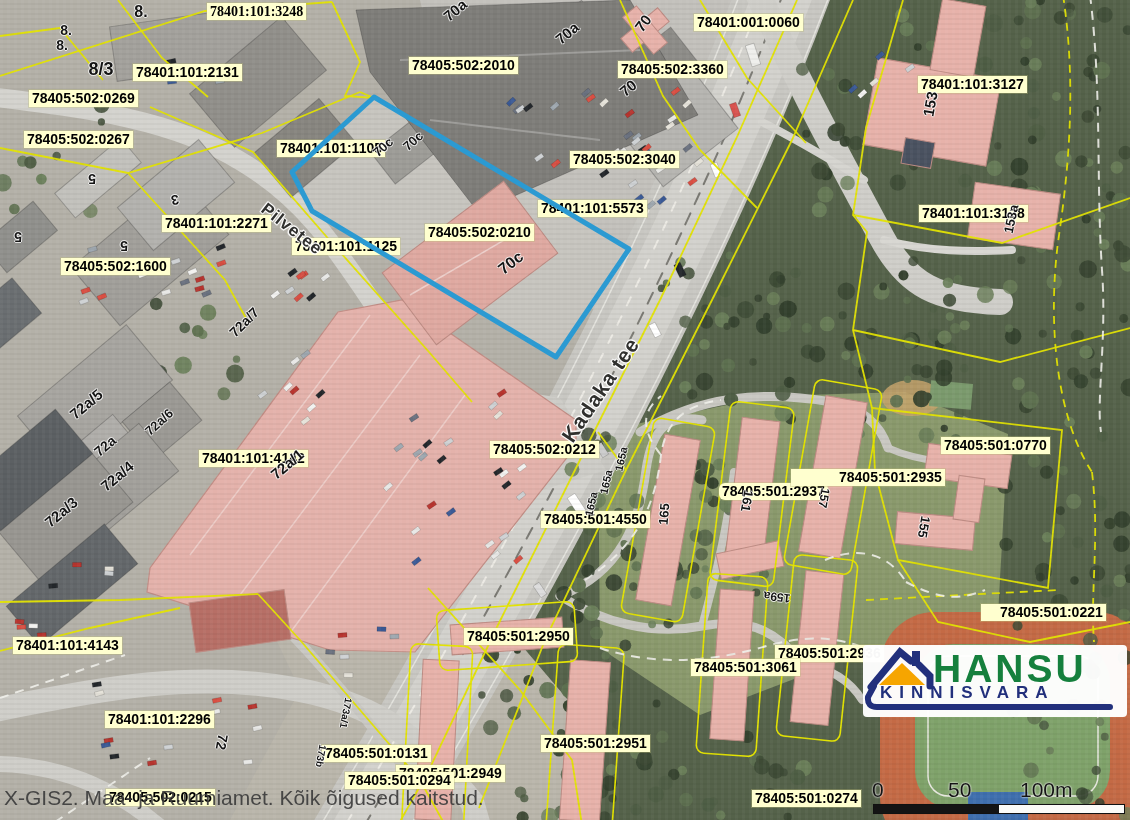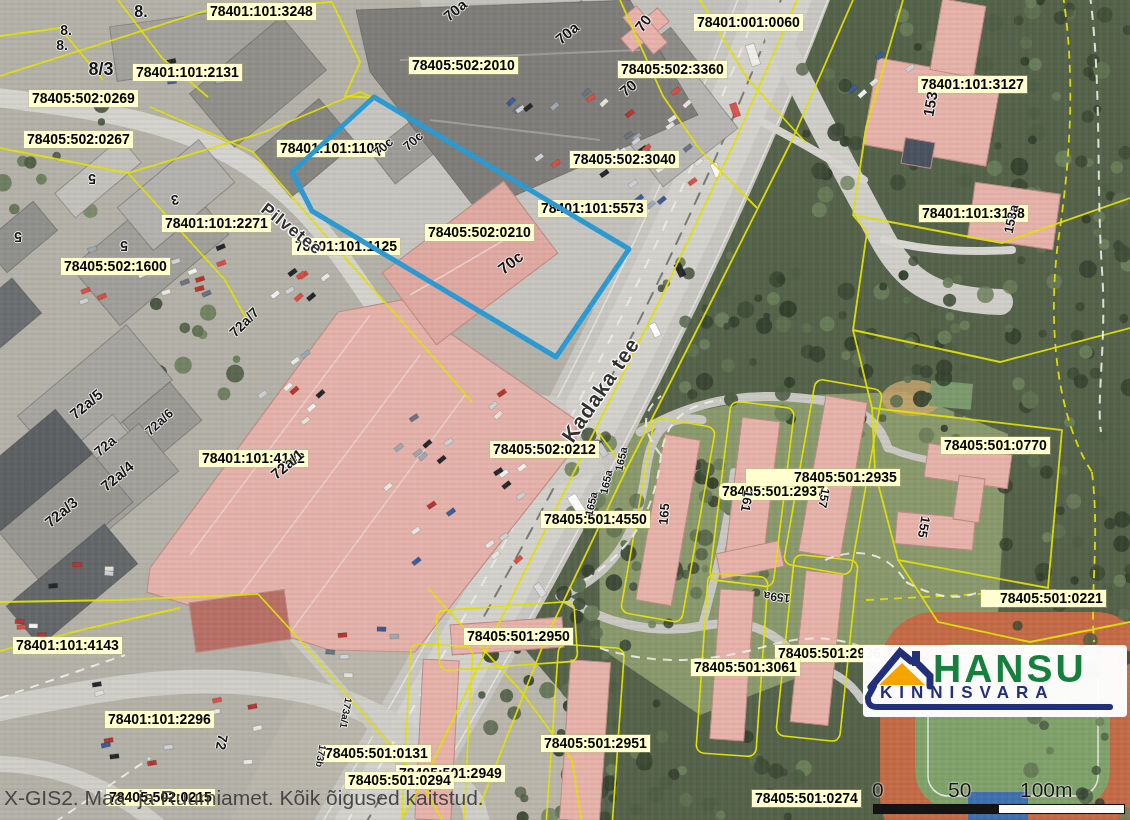--- a/index.html
+++ b/index.html
@@ -686,43 +686,43 @@
         <path d="M661,455 C641,430 641,412 661,396" fill="none" stroke="#f0f0ea" stroke-width="2" stroke-dasharray="9 7" opacity="0.9"></path>
         <path d="M0,698 L125,655" fill="none" stroke="#f0f0ea" stroke-width="2" stroke-dasharray="9 7" opacity="0.9"></path>
         <path d="M55,822 L150,758" fill="none" stroke="#f0f0ea" stroke-width="2" stroke-dasharray="9 7" opacity="0.9"></path>
         <path d="M825,560 C860,545 890,555 906,582" fill="none" stroke="#f0f0ea" stroke-width="2" stroke-dasharray="9 7" opacity="0.9"></path>
         <path d="M906,582 C940,600 960,600 985,590" fill="none" stroke="#f0f0ea" stroke-width="2" stroke-dasharray="9 7" opacity="0.9"></path>
       </g>
   </svg>
 
   <div id="grain"></div>
   <div id="labels-layer">
-      <div class="plabel" style="left: 207px; top: 3px;">78401:101:3248</div>
+      <div class="plabel" style="left: 207px; top: 3px; font-family: Liberation Serif, serif;">78401:101:3248</div>
       <div class="plabel" style="left: 694px; top: 14px;">78401:001:0060</div>
       <div class="plabel" style="left: 409px; top: 57px;">78405:502:2010</div>
       <div class="plabel" style="left: 618px; top: 61px;">78405:502:3360</div>
       <div class="plabel" style="left: 918px; top: 76px;">78401:101:3127</div>
       <div class="plabel" style="left: 133px; top: 64px;">78401:101:2131</div>
       <div class="plabel" style="left: 29px; top: 90px;">78405:502:0269</div>
       <div class="plabel" style="left: 24px; top: 131px;">78405:502:0267</div>
       <div class="plabel" style="left: 570px; top: 151px;">78405:502:3040</div>
       <div class="plabel" style="left: 277px; top: 140px;">78401:101:1105</div>
       <div class="plabel" style="left: 538px; top: 200px;">78401:101:5573</div>
       <div class="plabel" style="left: 162px; top: 215px;">78401:101:2271</div>
       <div class="plabel" style="left: 425px; top: 224px;">78405:502:0210</div>
       <div class="plabel" style="left: 919px; top: 205px;">78401:101:3128</div>
       <div class="plabel" style="left: 61px; top: 258px; text-align: center;">78405:502:1600</div>
       <div class="plabel" style="left: 292px; top: 238px;">78401:101:1125</div>
       <div class="plabel" style="left: 490px; top: 441px;">78405:502:0212</div>
       <div class="plabel" style="left: 941px; top: 437px;">78405:501:0770</div>
       <div class="plabel" style="left: 719px; top: 483px; border-radius: 6px;">78405:501:2937</div>
-      <div class="plabel" style="left: 746px; top: 469px; padding-left: 48px;">78405:501:2935</div>
+      <div class="plabel" style="left: 791px; top: 469px; padding-left: 48px;">78405:501:2935</div>
       <div class="plabel" style="left: 541px; top: 511px;">78405:501:4550</div>
       <div class="plabel" style="left: 199px; top: 450px;">78401:101:4142</div>
-      <div class="plabel" style="left: 981px; top: 590px; padding-left: 19px;">78405:501:0221</div>
+      <div class="plabel" style="left: 981px; top: 604px; padding-left: 19px;">78405:501:0221</div>
       <div class="plabel" style="left: 464px; top: 628px;">78405:501:2950</div>
       <div class="plabel" style="left: 775px; top: 645px;">78405:501:2936</div>
       <div class="plabel" style="left: 3px; top: 637px; margin-left: 10px;">78401:101:4143</div>
       <div class="plabel" style="left: 691px; top: 659px;">78405:501:3061</div>
       <div class="plabel" style="left: 105px; top: 711px;">78401:101:2296</div>
       <div class="plabel" style="left: 396px; top: 730px; margin-top: 35px;">78405:501:2949</div>
       <div class="plabel" style="left: 541px; top: 735px;">78405:501:2951</div>
       <div class="plabel" style="left: 322px; top: 745px;">78405:501:0131</div>
       <div class="plabel" style="left: 345px; top: 772px;">78405:501:0294</div>
       <div class="plabel" style="left: 257px; top: 834px;">78405:501:0244</div>

